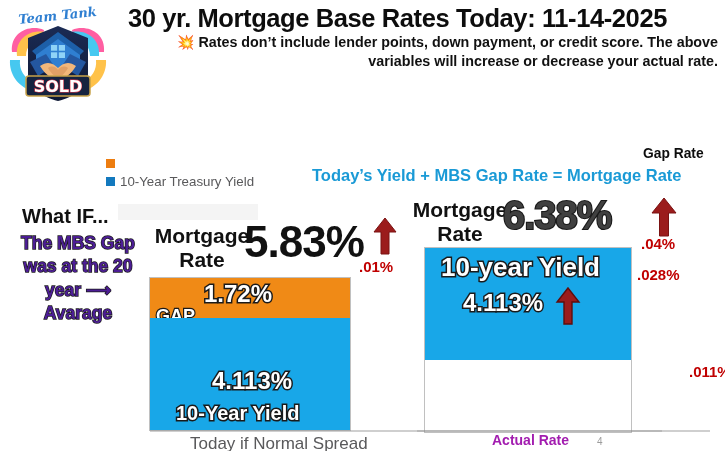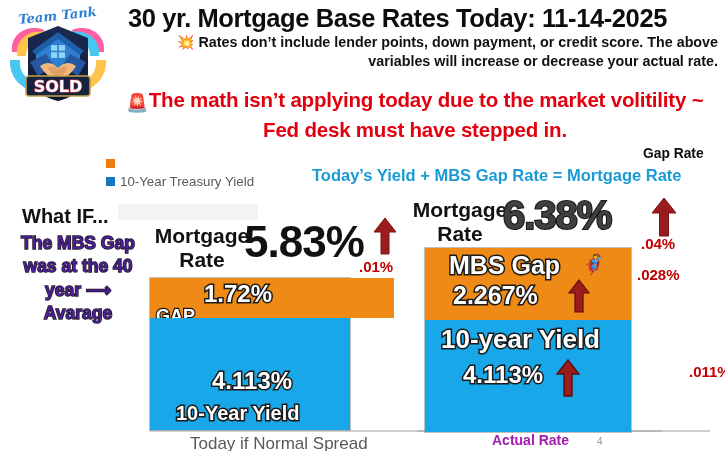--- a/index.html
+++ b/index.html
@@ -82,21 +82,21 @@
     background:#b9b9b9;
   }
 
   .bar{position:absolute;}
   .seg-gap{background:#F08A16;position:relative;width:100%;}
   .seg-yield{background:#18A7E8;position:relative;width:100%;}
   .bar-border{box-shadow:0 0 0 1px rgba(140,140,140,.55);}
 
   
   #bar-left{left:150px;top:278px;width:200px;height:152px;}
-  #bar-left .seg-gap{height:40px;padding-left:44px;}
+  #bar-left .seg-gap{height:40px;}
   #bar-left .seg-yield{height:112px;}
 
   
   #bar-right{left:425px;top:248px;width:206px;height:184px;}
   #bar-right .seg-gap{height:72px;}
   #bar-right .seg-yield{height:112px;}
 
   
   .ol{
     color:#ffffff;font-weight:bold;
@@ -211,42 +211,39 @@
     </svg>
   </div>
 
   <div class="title">30 yr. Mortgage Base Rates Today: 11-14-2025</div>
 
   <div class="subtitle">
     <span class="em">💥</span>
     <span>Rates don’t include lender points, down payment, or credit score. The above variables will increase or decrease your actual rate.</span>
   </div>
 
-  <div class="alert">
-    <span class="em">🚨</span><span>The math isn’t applying today due to the market volitility ~ Fed desk must have stepped in.</span>
-  </div>
 
   <div class="legend">
     <div class="legend-row">
       <span class="legend-sw sw-orange"></span>
     </div>
     <div class="legend-row">
       <span class="legend-sw sw-blue"></span>
       <span class="legend-txt">10-Year Treasury Yield</span>
     </div>
   </div>
 
   <div class="formula">Today’s  Yield +  MBS Gap Rate = Mortgage Rate</div>
   <div class="gap-rate-lbl">Gap Rate</div>
 
   <div class="smudge"></div>
   <div class="whatif">What IF...</div>
   <div class="mbs-note">
     <span>The MBS Gap</span><br>
-    <span>was at the 40</span><br>
+    <span>was at the 20</span><br>
     <span>year</span>
     <span>⟶</span><br>
     <span>Avarage</span>
   </div>
 
   <div class="axis"></div>
   <div class="axis-seg2"></div>
 
   <div class="mr-label" id="mr-left">
     <span>Mortgage</span><br>
@@ -284,30 +281,20 @@
     <svg width="28" height="42" viewBox="0 0 28 42">
       <path d="M14 2 L26 17 L18.5 17 L18.5 40 L9.5 40 L9.5 17 L2 17 Z" fill="#9B1C1C" stroke="#7a1212" stroke-width="1"></path>
     </svg>
   </div>
 
   <div class="delta" id="d-04">.04%</div>
   <div class="delta" id="d-028">.028%</div>
   <div class="delta" id="d-011">.011%</div>
 
   <div class="bar bar-border" id="bar-right">
-    <div class="seg-gap">
-      <span class="lbl ol" id="r-mbs">MBS Gap</span>
-      <span class="lbl" style="left:156px;top:4px;"><span class="emoji">🦸</span></span>
-      <span class="lbl ol" id="r-mbspct">2.267%</span>
-      <span class="lbl" style="left:142px;top:30px;">
-        <svg width="24" height="36" viewBox="0 0 24 36">
-          <path d="M12 2 L22 15 L16 15 L16 34 L8 34 L8 15 L2 15 Z" fill="#9B1C1C" stroke="#5e0d0d" stroke-width="1.2"></path>
-        </svg>
-      </span>
-    </div>
     <div class="seg-yield">
       <span class="lbl ol" id="r-ytxt">10-year Yield</span>
       <span class="lbl ol" id="r-ypct">4.113%</span>
       <span class="lbl" style="left:130px;top:38px;">
         <svg width="26" height="40" viewBox="0 0 26 40">
           <path d="M13 2 L24 16 L17 16 L17 38 L9 38 L9 16 L2 16 Z" fill="#9B1C1C" stroke="#5e0d0d" stroke-width="1.4"></path>
         </svg>
       </span>
     </div>
   </div>

